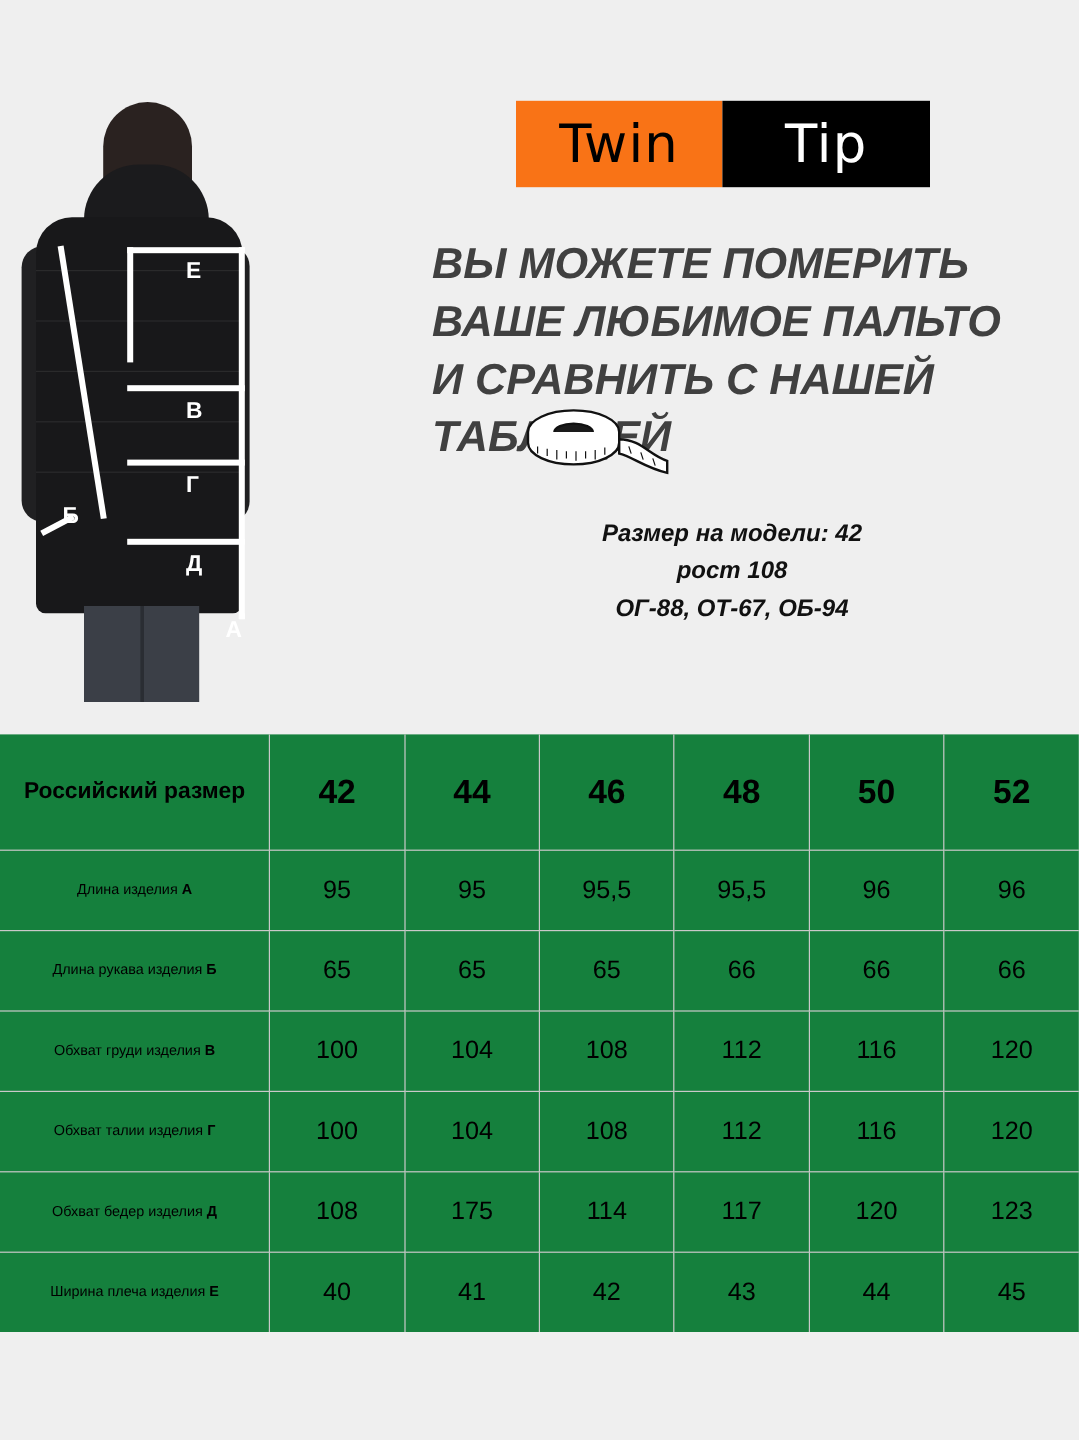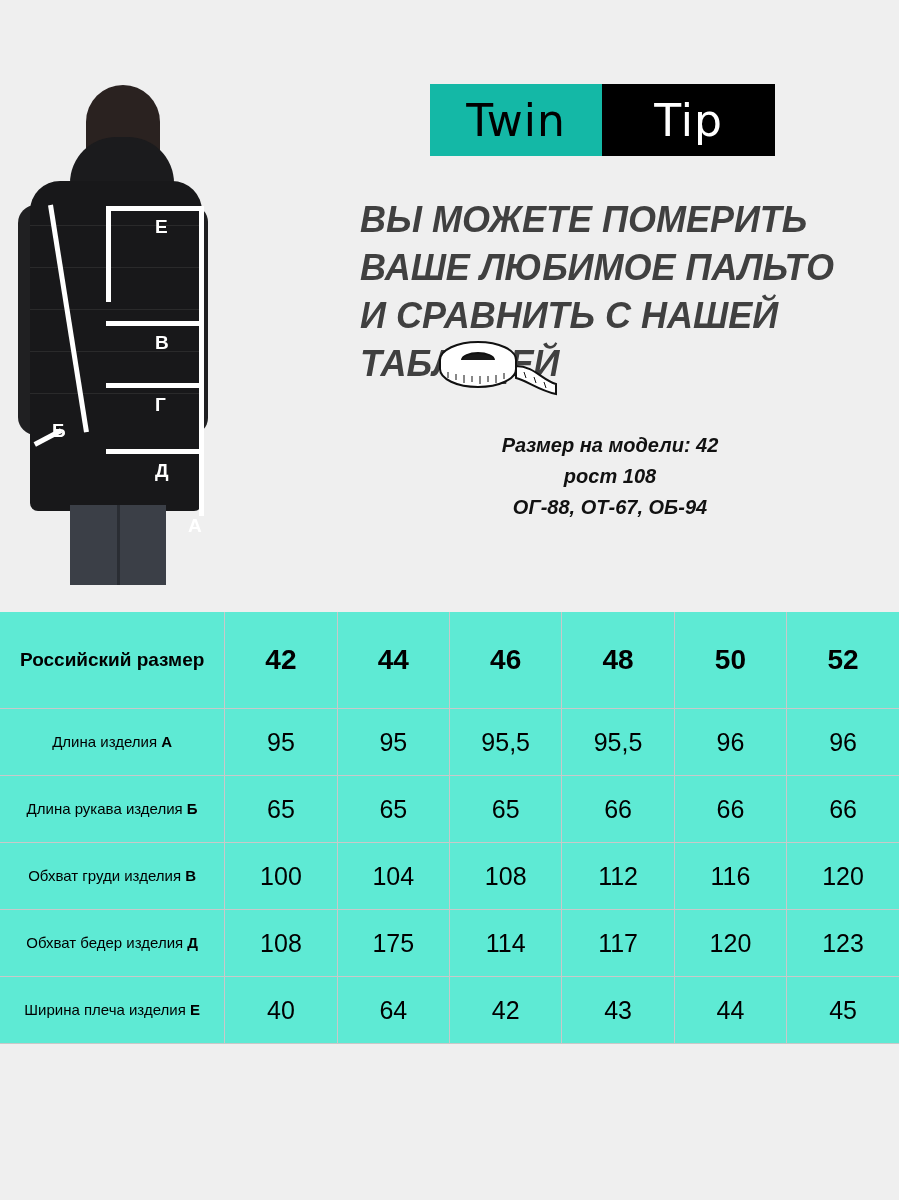--- a/index.html
+++ b/index.html
@@ -136,21 +136,21 @@
   
   .logo {
     position: absolute;
     left: 430px;
     top: 84px;
     width: 345px;
     height: 72px;
     display: flex;
   }
   .logo-left {
-    background: #14b8a6;
+    background: #f97316;
     color: #000;
     flex: 0 0 172px;
     display: flex;
     align-items: center;
     justify-content: center;
     font-size: 44px;
     letter-spacing: 1px;
     font-family: "DejaVu Sans", sans-serif;
   }
   .logo-right {
@@ -204,21 +204,21 @@
   .table-wrap {
     position: absolute;
     left: 0;
     top: 612px;
     width: 899px;
   }
   table.sizes {
     border-collapse: collapse;
     width: 899px;
     table-layout: fixed;
-    background: #5eead4;
+    background: #15803d;
   }
   table.sizes td {
     border-right: 1px solid #c9c9c9;
     border-bottom: 1px solid #c9c9c9;
     padding: 0;
     text-align: center;
     vertical-align: middle;
   }
   table.sizes tr td:last-child { border-right: none; text-align: center; }
   .hdr-row td { height: 96px; }
@@ -227,27 +227,27 @@
     font-weight: bold;
     line-height: 1.35;
     padding: 0 6px;
   }
   .hdr-size {
     font-size: 28px;
     font-weight: bold;
   }
   .row td { height: 66px; }
   .row-label {
-    font-size: 15px;
+    font-size: 12px;
     line-height: 1.3;
     padding: 0 10px;
   }
   .row-label b { font-weight: bold; }
   .cell-val {
-    font-size: 25px;
+    font-size: 21px;
   }
   .col-first { width: 224px; }
   .col-size { width: 112px; }
   .footer-space {
     position: absolute;
     left: 0;
     top: 1110px;
     width: 899px;
     height: 90px;
     background: #efefef;
@@ -434,20 +434,43 @@
             </td>
             <td>
               <div class="cell-val">116</div>
             </td>
             <td>
               <div class="cell-val">120</div>
             </td>
           </tr>
           <tr class="row">
             <td>
+              <div class="row-label">Обхват талии изделия <b>Г</b></div>
+            </td>
+            <td>
+              <div class="cell-val">100</div>
+            </td>
+            <td>
+              <div class="cell-val">104</div>
+            </td>
+            <td>
+              <div class="cell-val">108</div>
+            </td>
+            <td>
+              <div class="cell-val">112</div>
+            </td>
+            <td>
+              <div class="cell-val">116</div>
+            </td>
+            <td>
+              <div class="cell-val">120</div>
+            </td>
+          </tr>
+          <tr class="row">
+            <td>
               <div class="row-label">Обхват бедер изделия <b>Д</b></div>
             </td>
             <td>
               <div class="cell-val">108</div>
             </td>
             <td>
               <div class="cell-val">175</div>
             </td>
             <td>
               <div class="cell-val">114</div>
@@ -463,21 +486,21 @@
             </td>
           </tr>
           <tr class="row">
             <td>
               <div class="row-label">Ширина плеча изделия <b>Е</b></div>
             </td>
             <td>
               <div class="cell-val">40</div>
             </td>
             <td>
-              <div class="cell-val">64</div>
+              <div class="cell-val">41</div>
             </td>
             <td>
               <div class="cell-val">42</div>
             </td>
             <td>
               <div class="cell-val">43</div>
             </td>
             <td>
               <div class="cell-val">44</div>
             </td>

